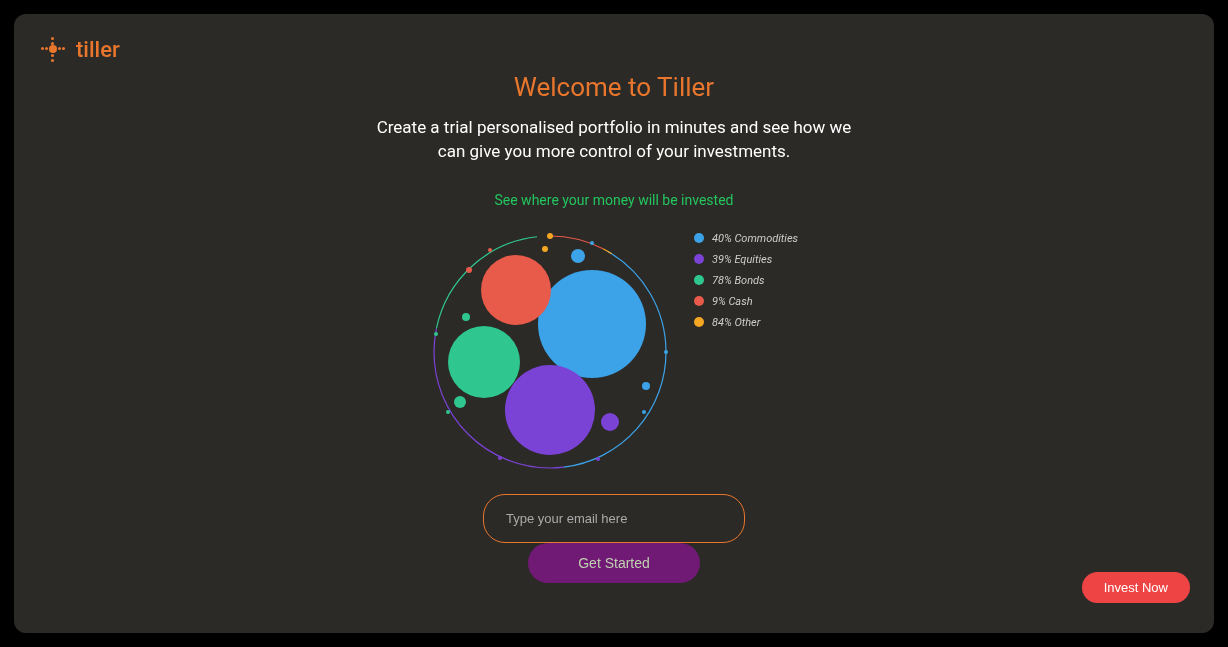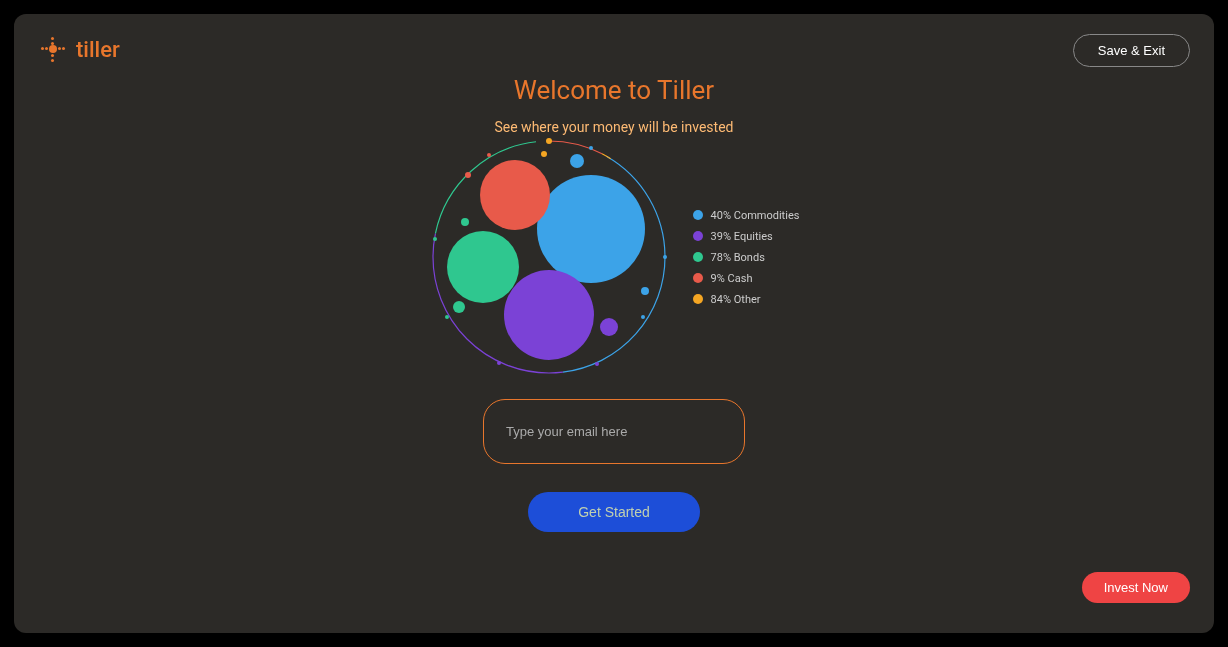--- a/index.html
+++ b/index.html
@@ -68,29 +68,30 @@
   }
   .subtitle {
     color: #fff;
     font-size: 17px;
     text-align: center;
     max-width: 500px;
     line-height: 1.4;
     margin-bottom: 28px;
   }
   .chart-hint {
-    color: #fdba74;
+    color: #22c55e;
     font-size: 14px;
-    margin-bottom: 2px;
+    margin-bottom: 24px;
   }
   .chart-wrap {
     display: flex;
-    align-items: center;
+    align-items: flex-start;
     gap: 24px;
     margin-bottom: 22px;
+    font-style: italic;
   }
   .chart {
     width: 240px;
     height: 240px;
   }
   .legend {
     display: flex;
     flex-direction: column;
     gap: 8px;
   }
@@ -106,32 +107,31 @@
     height: 10px;
     border-radius: 50%;
   }
   .email-prompt {
     color: #fff;
     font-size: 15px;
     margin-bottom: 22px;
   }
   .email-input {
     width: 262px;
-    padding: 24px 22px;
+    padding: 16px 22px;
     background: transparent;
     border: 1px solid #e8762c;
     border-radius: 22px;
     color: #fff;
     font-size: 13px;
-    margin-bottom: 28px;
     outline: none;
   }
   .email-input::placeholder { color: #aaa; }
   .get-started {
-    background: #1d4ed8;
+    background: #701a75;
     color: #c0d0b0;
     border: none;
     padding: 12px 50px;
     border-radius: 22px;
     font-size: 14px;
     cursor: pointer;
     margin-bottom: 14px;
   }
   .invest-now {
     position: absolute;
@@ -158,25 +158,25 @@
         <span style="width:8px;height:8px;top:11px;left:11px;"></span>
         <span style="width:3px;height:3px;top:13px;left:3px;"></span>
         <span style="width:3px;height:3px;top:13px;left:7px;"></span>
         <span style="width:3px;height:3px;top:13px;left:20px;"></span>
         <span style="width:3px;height:3px;top:13px;left:24px;"></span>
         <span style="width:3px;height:3px;top:20px;left:13px;"></span>
         <span style="width:3px;height:3px;top:25px;left:13px;"></span>
       </div>
       <span>tiller</span>
     </div>
-    <button class="save-exit">Save &amp; Exit</button>
   </div>
 
   <div class="content">
     <h1 class="title">Welcome to Tiller</h1>
+    <p class="subtitle">Create a trial personalised portfolio in minutes and see how we can give you more control of your investments.</p>
     <p class="chart-hint">See where your money will be invested</p>
 
     <div class="chart-wrap">
       <svg class="chart" viewBox="0 0 240 240">
 
         <circle cx="120" cy="120" r="116" fill="none" stroke="#3ca3e8" stroke-width="1.2" stroke-dasharray="290 440" stroke-dashoffset="-60" transform="rotate(-90 120 120)"></circle>
         <circle cx="120" cy="120" r="116" fill="none" stroke="#7b42d6" stroke-width="1.2" stroke-dasharray="220 510" stroke-dashoffset="-350" transform="rotate(-90 120 120)"></circle>
         <circle cx="120" cy="120" r="116" fill="none" stroke="#2fc78f" stroke-width="1.2" stroke-dasharray="145 585" stroke-dashoffset="-570" transform="rotate(-90 120 120)"></circle>
         <circle cx="120" cy="120" r="116" fill="none" stroke="#e85a4a" stroke-width="1.2" stroke-dasharray="55 675" stroke-dashoffset="0" transform="rotate(-90 120 120)"></circle>
         <circle cx="120" cy="120" r="116" fill="none" stroke="#f5a623" stroke-width="1.2" stroke-dasharray="10 720" stroke-dashoffset="-55" transform="rotate(-90 120 120)"></circle>

